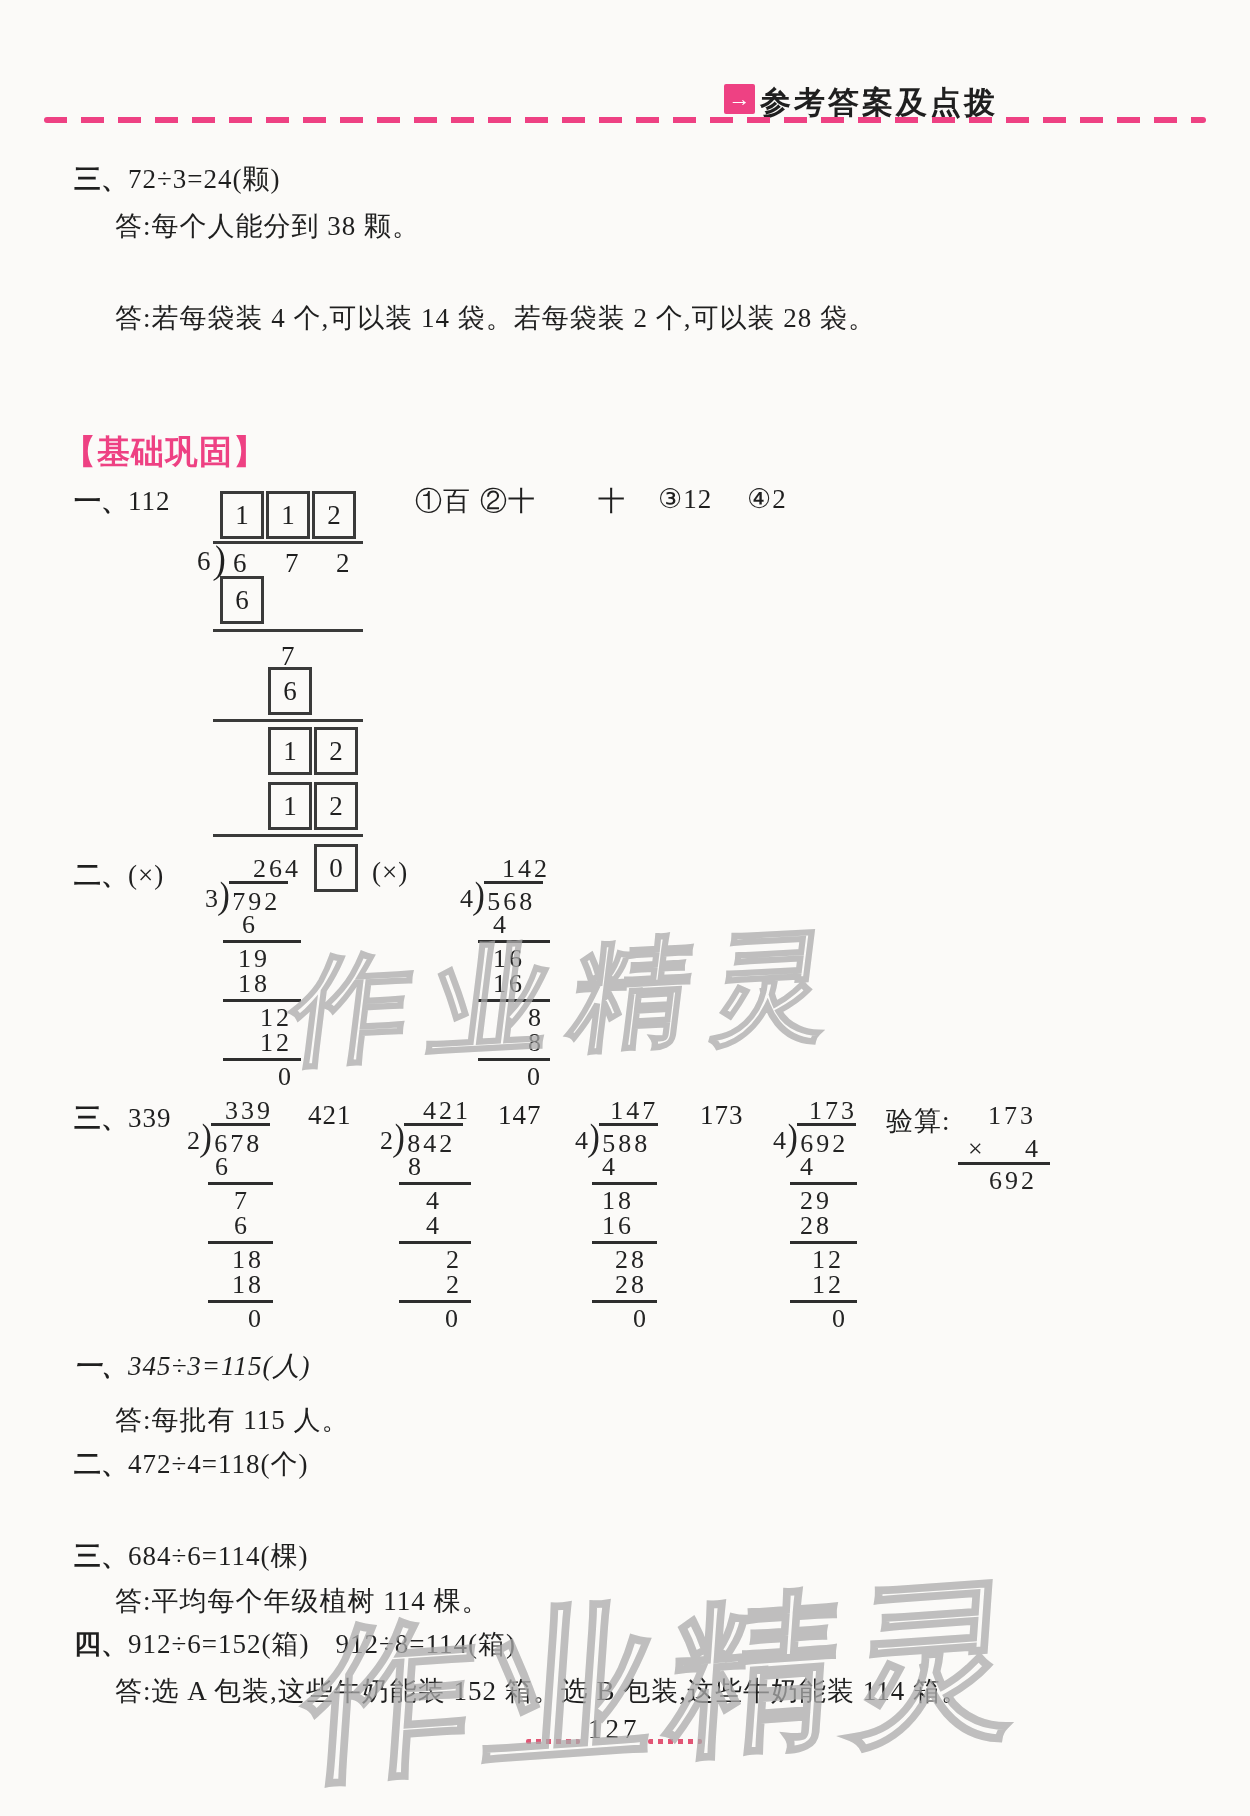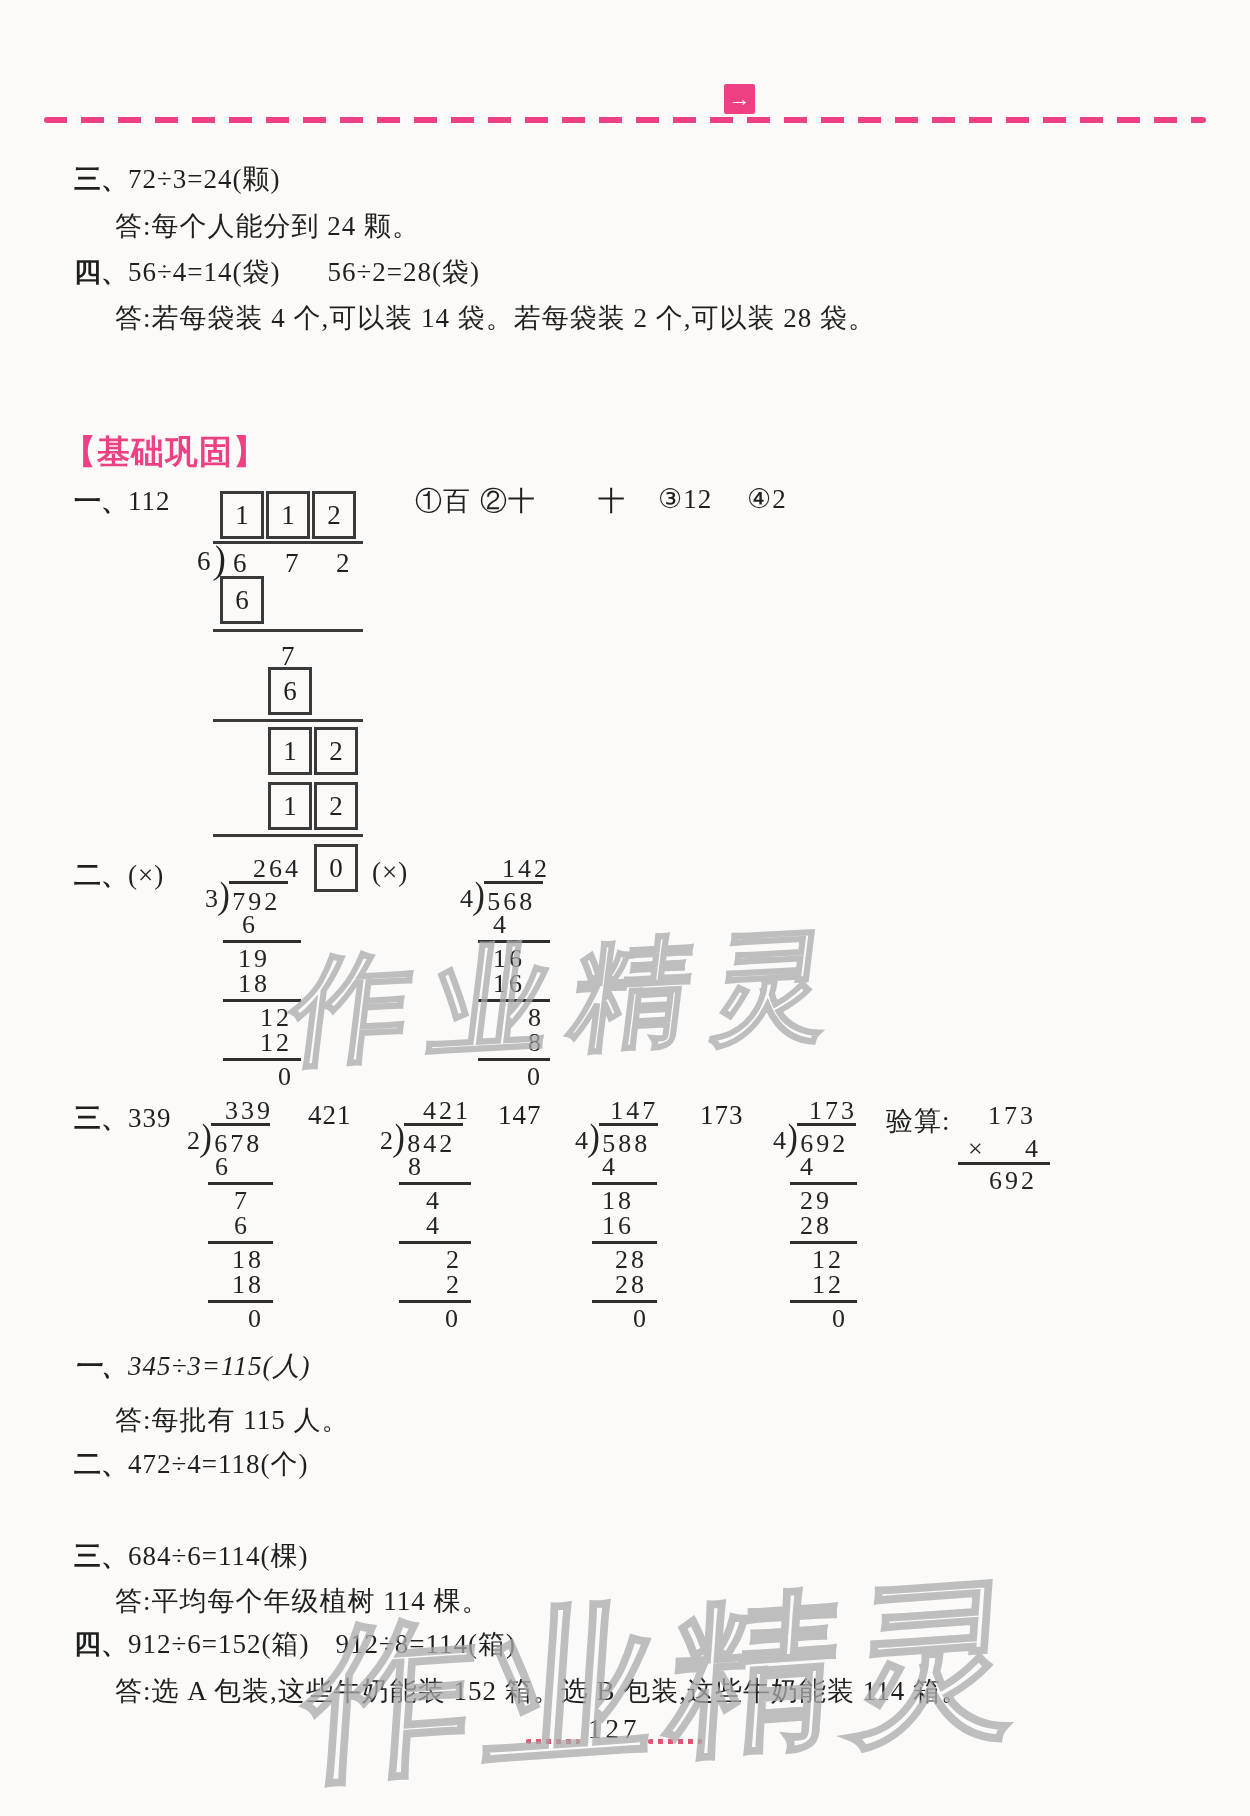--- a/index.html
+++ b/index.html
@@ -55,29 +55,27 @@
     background:repeating-linear-gradient(90deg,#e25575 0 5px,transparent 5px 10px);border-radius:2px;}
 </style>
 </head>
 <body>
 
 <div class="page">
 
   <div class="abs hdr-arrow">
     <span>→</span>
   </div>
+  <div class="abs hdr-title sans bold">参考答案及点拨</div>
   <div class="abs dash-rule"></div>
 
   <div class="abs body-line" style="left:74px;top:161px;">
     <span class="mk">三、</span><span>72÷3=24(颗)</span>
   </div>
-  <div class="abs body-line" style="left:115px;top:208px;">答:每个人能分到 24 颗。</div>
-  <div class="abs body-line" style="left:74px;top:254px;">
-    <span class="mk">四、</span><span>56÷4=14(袋)</span><span style="margin-left:47px;">56÷2=28(袋)</span>
-  </div>
+  <div class="abs body-line" style="left:115px;top:208px;">答:每个人能分到 38 颗。</div>
   <div class="abs body-line" style="left:115px;top:300px;">答:若每袋装 4 个,可以装 14 袋。若每袋装 2 个,可以装 28 袋。</div>
 
 
   <div class="abs badge" style="left:63px;top:430px;">【基础巩固】</div>
 
   <div class="abs body-line" style="left:74px;top:483px;">
     <span class="mk">一、</span><span>112</span>
   </div>
   <div class="abs body-line" style="left:415px;top:483px;">①百</div>
   <div class="abs body-line" style="left:480px;top:483px;">②十</div>

